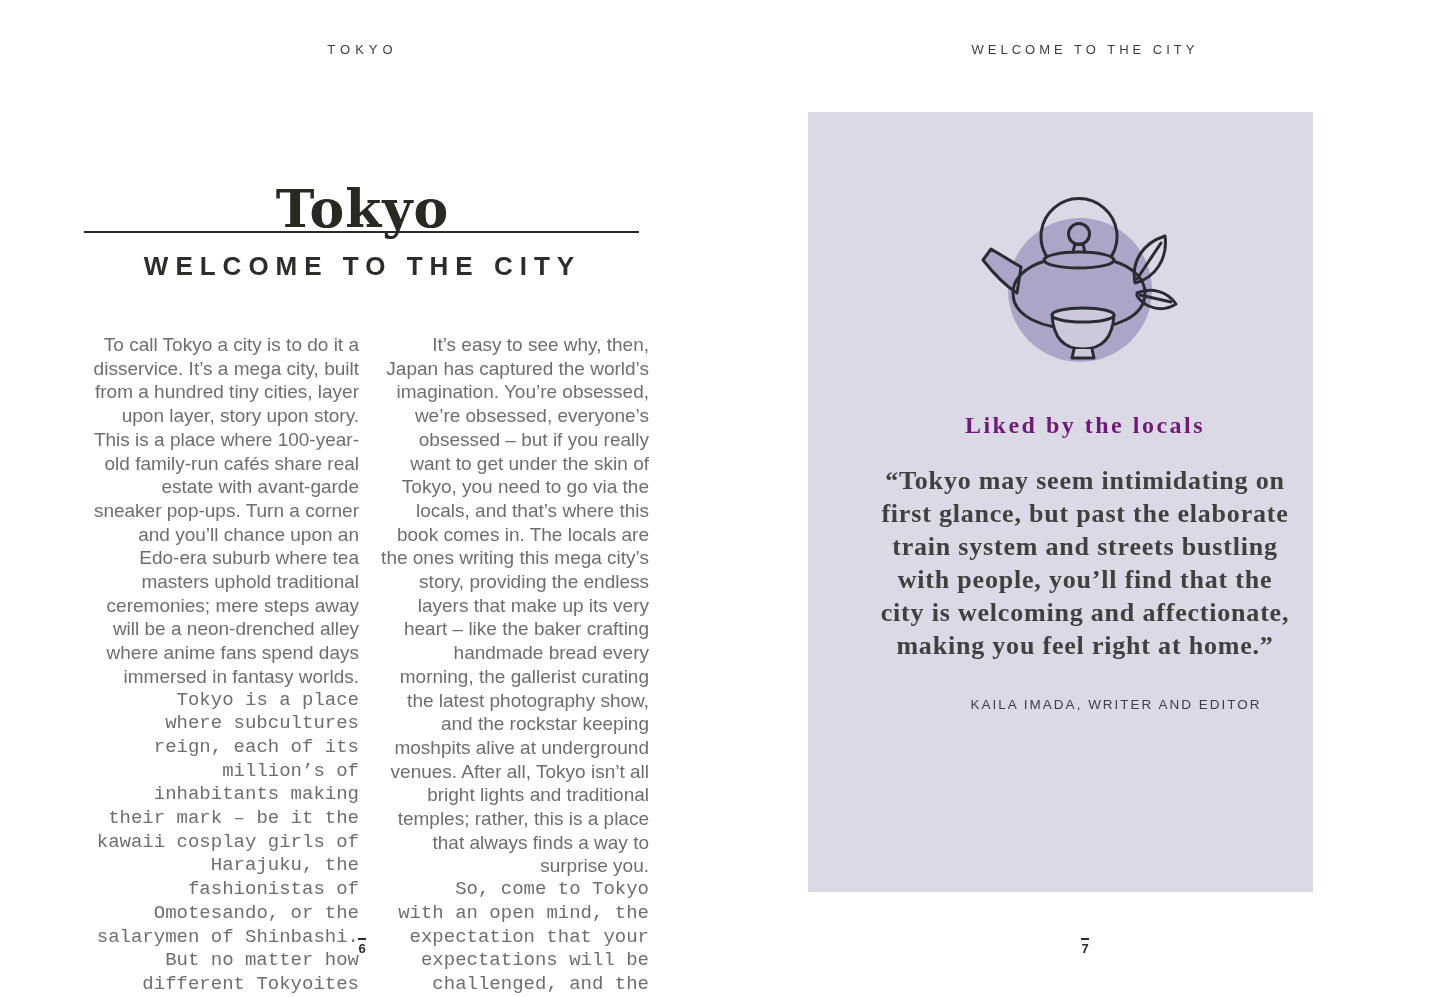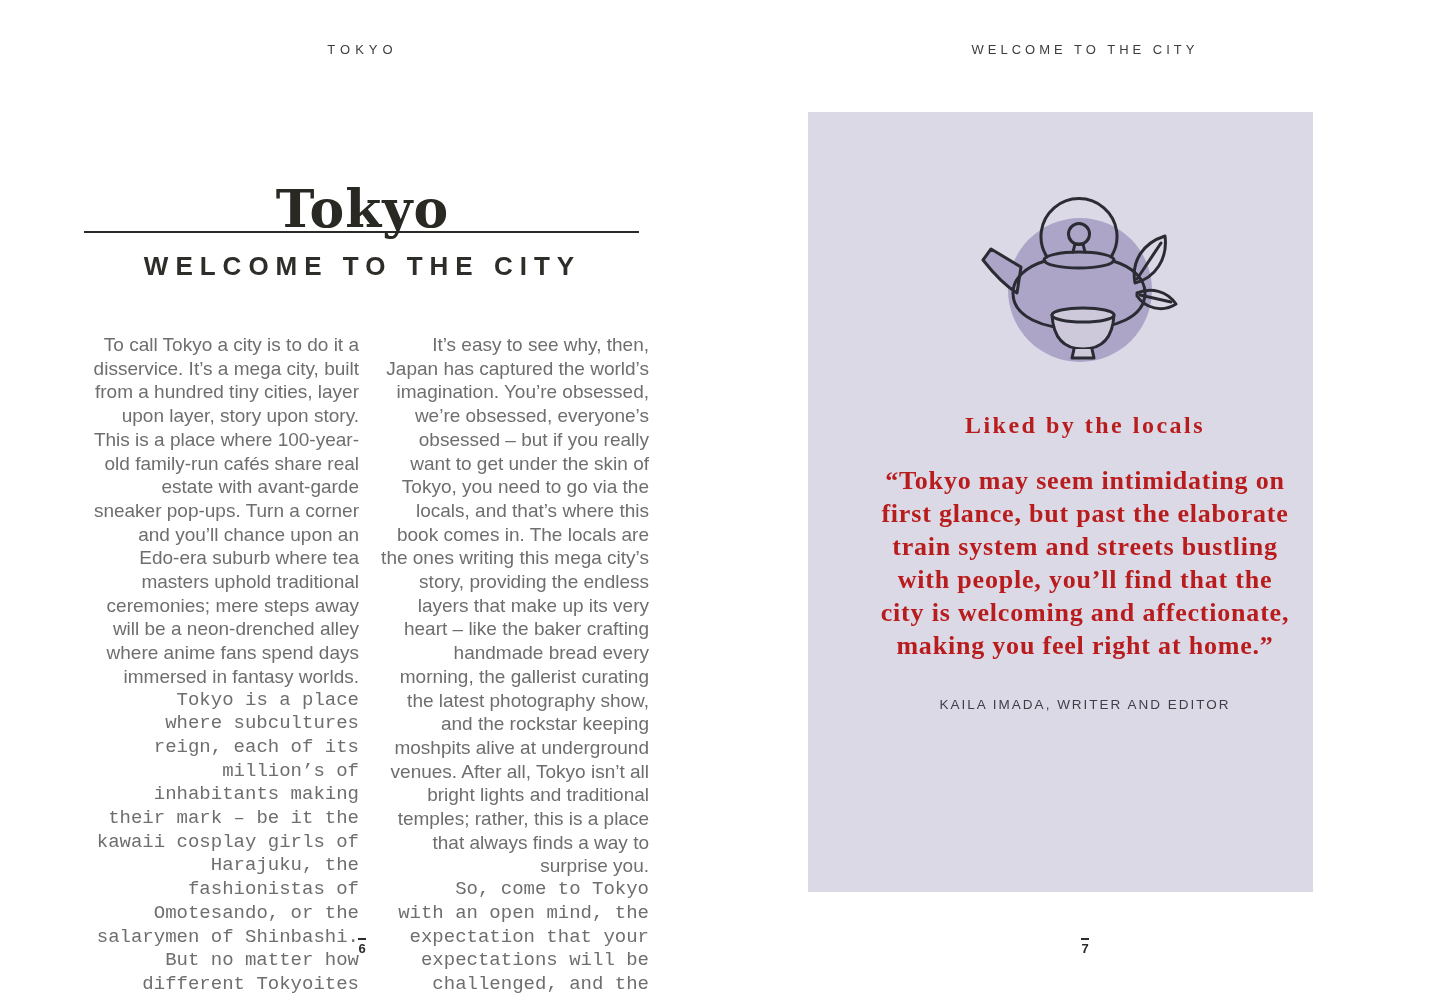--- a/index.html
+++ b/index.html
@@ -54,30 +54,30 @@
   .quote-panel{
     position:absolute;left:808px;top:112px;width:554px;height:780px;
     background:#dbd9e6;
   }
   .panel-icon{
     position:absolute;left:147px;top:53px;width:260px;height:230px;
   }
   .panel-heading{
     position:absolute;left:0;top:300px;width:554px;text-align:center;
     font-family:"Liberation Serif",serif;font-weight:700;font-size:24px;
-    letter-spacing:2.5px;color:#b91c1c;
+    letter-spacing:2.5px;color:#701a75;
   }
   .panel-quote{
     position:absolute;left:0;top:352px;width:554px;text-align:center;
     font-family:"Liberation Serif",serif;font-weight:700;font-size:26px;
-    line-height:33px;letter-spacing:0.8px;color:#b91c1c;white-space:pre-line;
+    line-height:33px;letter-spacing:0.8px;color:#404040;white-space:pre-line;
   }
   .panel-attribution{
     position:absolute;left:0;top:585px;width:554px;text-align:center;
-    font-size:13.5px;font-weight:400;letter-spacing:2px;color:#3f3f46;
+    font-size:13.5px;font-weight:400;letter-spacing:2px;color:#3f3f46;padding-left:31px;
   }
 </style>
 </head>
 <body>
 
 <div id="canvas">
 
   <div class="running-header rh-left">TOKYO</div>
 
   <div class="title-rule"></div>

